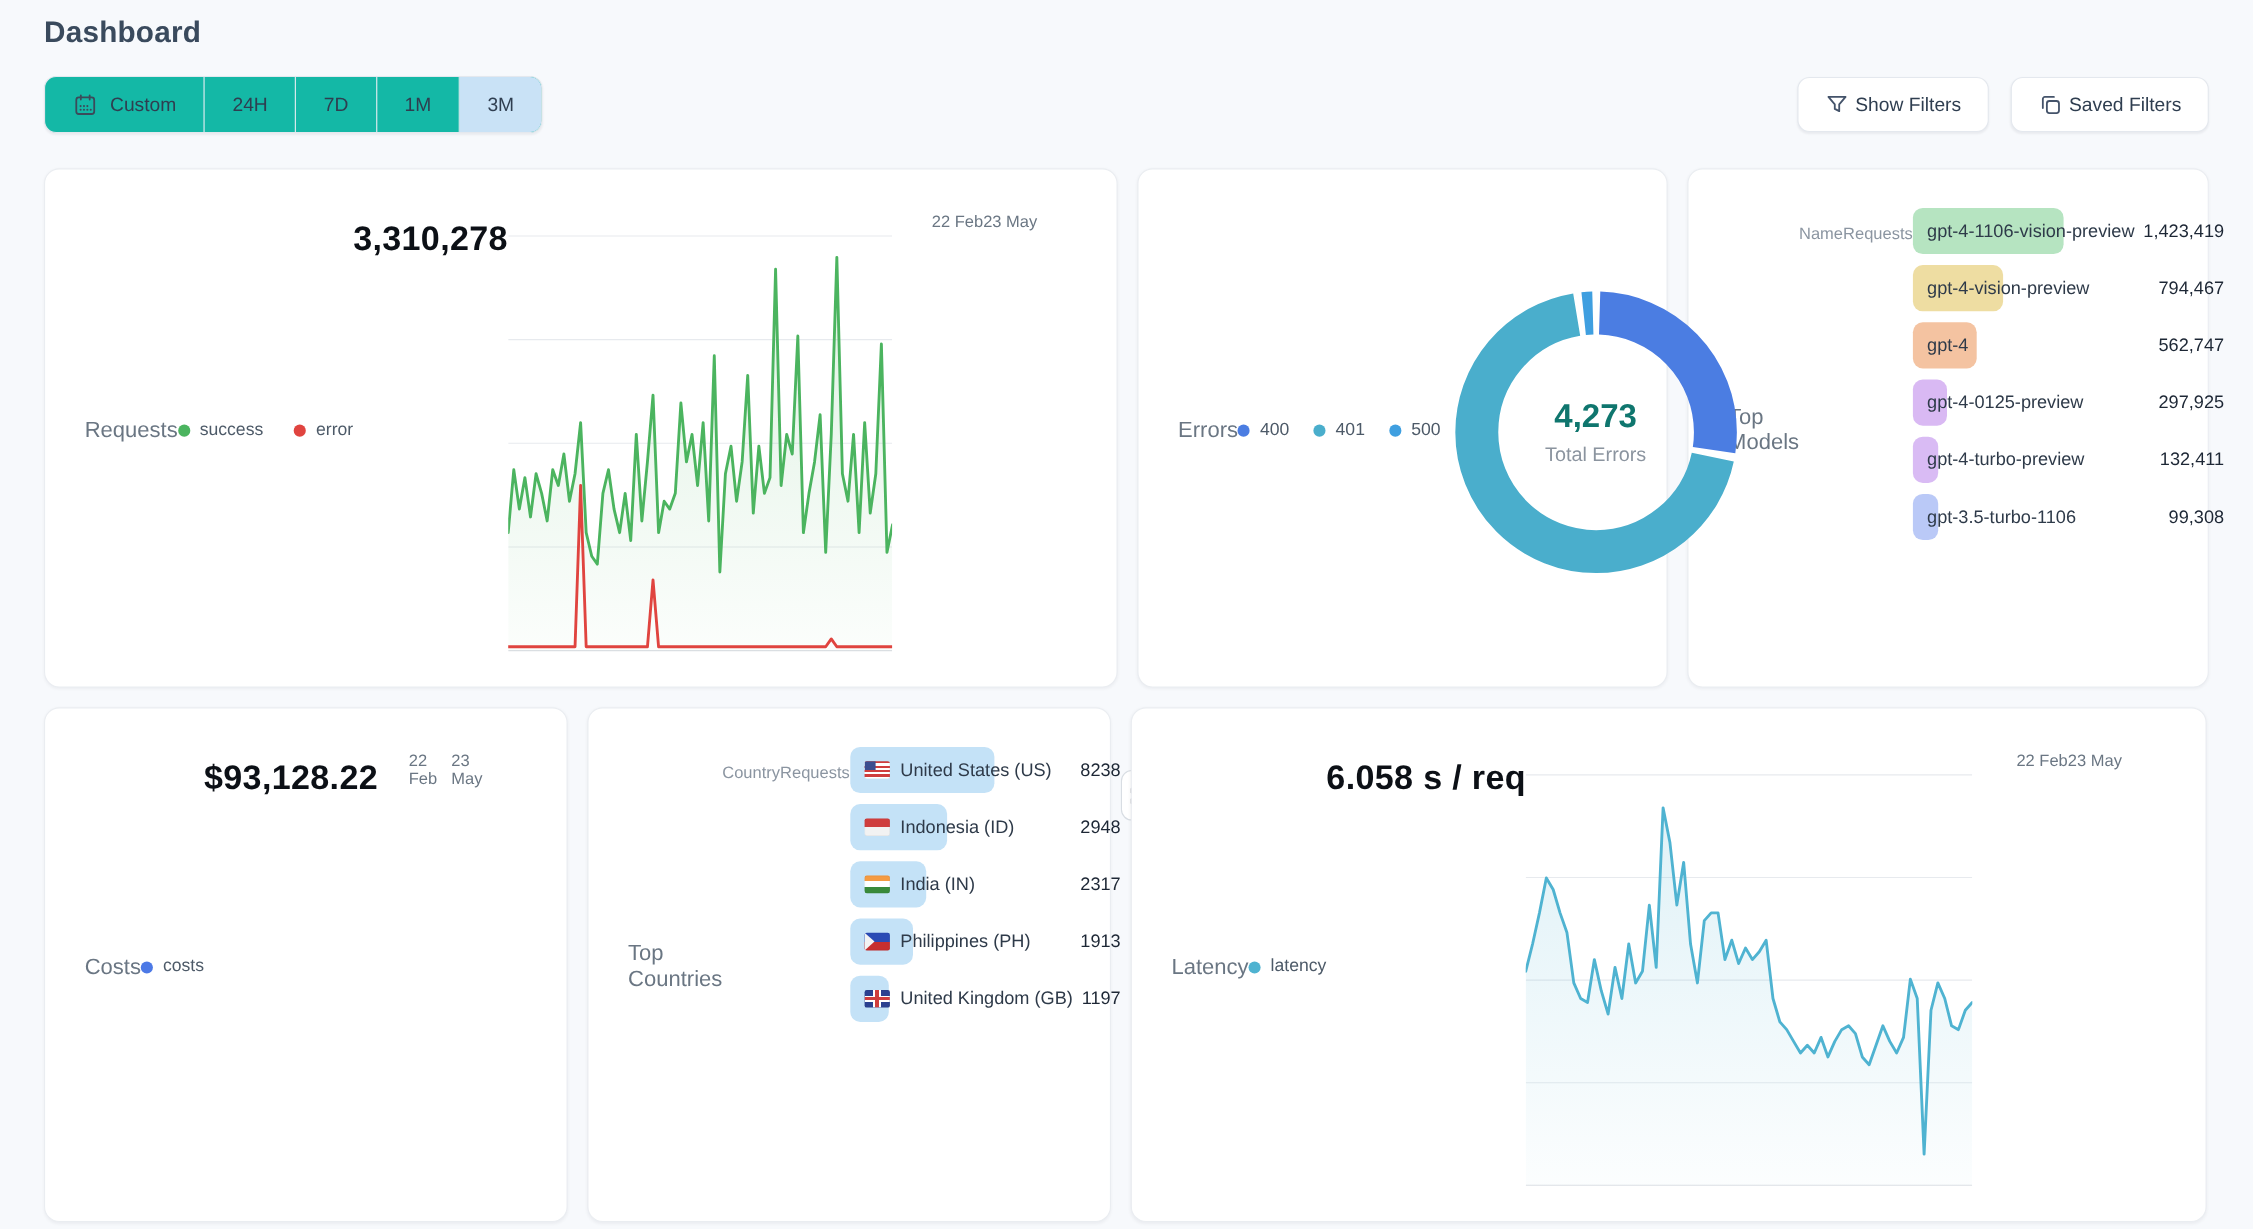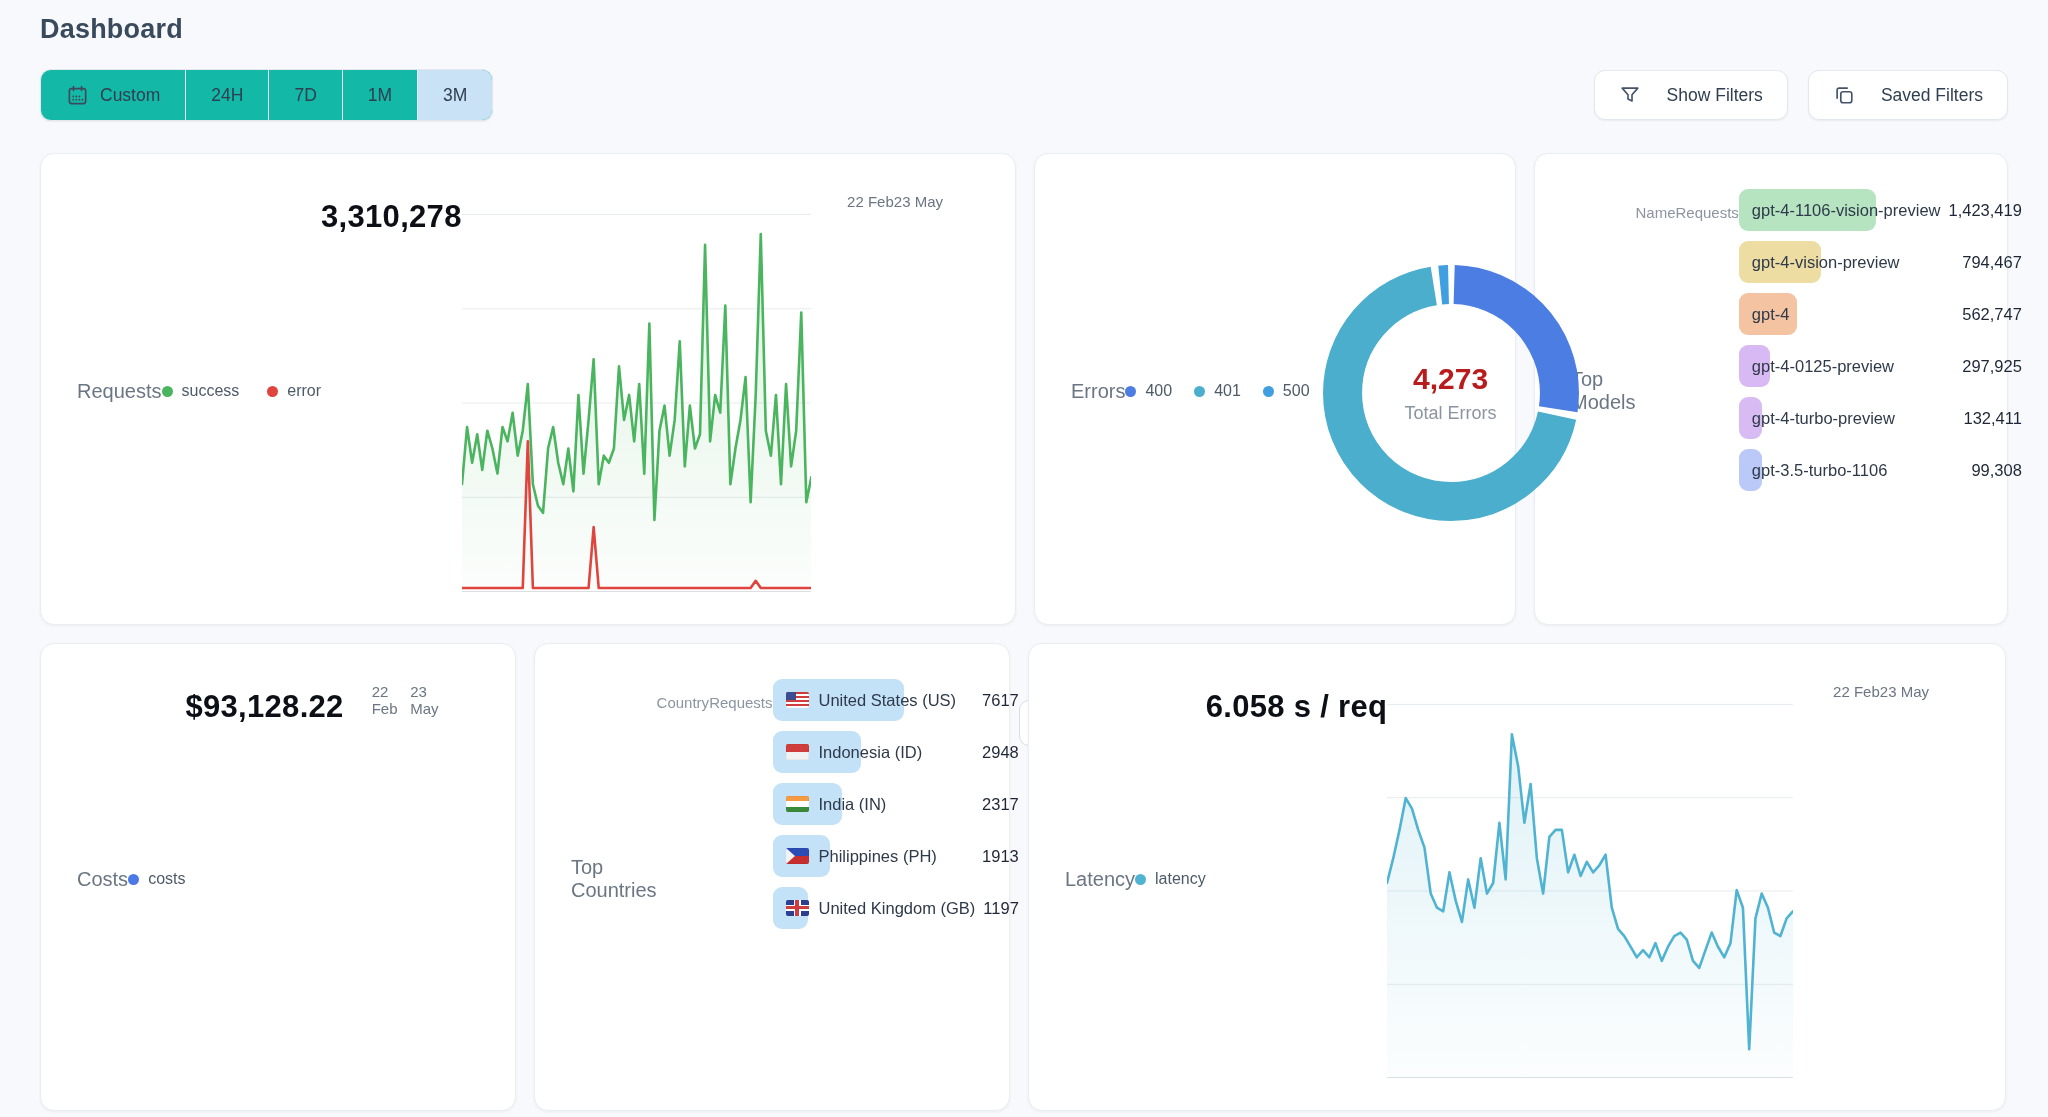--- a/index.html
+++ b/index.html
@@ -11,41 +11,41 @@
   .page{padding:12px 40px 0}
   .page-title{font-size:27px;font-weight:700;color:#3a4a5d;margin:2px 0 24px;letter-spacing:.2px}
   
   .toolbar{display:flex;justify-content:space-between;align-items:center;margin-bottom:32px}
   .range-group{display:flex;background:#14b8a6;border:1px solid #e4e8ee;border-radius:11px;overflow:hidden;height:50px;box-shadow:0 1px 2px rgba(16,24,40,.06)}
   .range-btn{display:flex;align-items:center;gap:11px;padding:0 25px;font-size:17.5px;color:#2f3e50;background:transparent;border:none;border-right:1px solid #eaeef3;cursor:pointer;font-family:inherit}
   .range-btn:last-child{border-right:none}
   .range-btn.sel{background:#c9e2f6}
   .btn-ico{display:flex;align-items:center}
   .tb-right{display:flex;gap:20px}
-  .tb-btn{display:flex;align-items:center;gap:26px;height:50px;padding:0 24px;background:#fff;border:1px solid #e4e8ee;border-radius:11px;font-size:17.5px;color:#2f3e50;box-shadow:0 1px 2px rgba(16,24,40,.06);cursor:pointer;font-family:inherit}
+  .tb-btn{display:flex;align-items:center;gap:6px;height:50px;padding:0 24px;background:#fff;border:1px solid #e4e8ee;border-radius:11px;font-size:17.5px;color:#2f3e50;box-shadow:0 1px 2px rgba(16,24,40,.06);cursor:pointer;font-family:inherit}
   
   .row{display:grid;gap:18px;margin-bottom:18px}
   .row1{grid-template-columns:976px 482px 474px;height:472px}
   .row2{grid-template-columns:476px 476px 978px;height:468px}
   .card{background:#fff;border:1px solid #eaedf1;border-radius:14px;box-shadow:0 1px 3px rgba(16,24,40,.05);
         padding:30px 36px 26px;box-sizing:border-box;display:flex;flex-direction:row;min-height:0}
   .card-head{display:flex;justify-content:space-between;align-items:center}
   .card-title{font-size:20px;color:#6a7683}
   .legend{display:flex;gap:28px}
   .legend-item{display:flex;align-items:center;gap:9px;font-size:16px;color:#4d5a68;cursor:pointer}
   .dot{width:11px;height:11px;border-radius:50%;flex:0 0 auto}
   .big-num{font-size:31px;font-weight:700;color:#0c1016;margin-top:15px;letter-spacing:.3px}
   .chart-area{flex:1;min-height:0;margin-top:24px;position:relative}
   .chart-area svg{width:100%;height:100%;display:block}
   .axis-row{display:flex;justify-content:space-between;font-size:15px;color:#6a7683;margin-top:9px}
   
   .donut-wrap{flex:1;display:flex;align-items:center;justify-content:center;position:relative;margin-top:4px}
   .donut-wrap svg{width:282px;height:282px}
   .donut-center{position:absolute;text-align:center}
-  .donut-total{font-size:30px;font-weight:700;color:#b91c1c}
+  .donut-total{font-size:30px;font-weight:700;color:#0f766e}
   .donut-sub{font-size:18px;color:#8b949f;margin-top:7px}
   
   .t-head{display:flex;justify-content:space-between;font-size:15px;color:#8b95a1;margin:20px 0 10px}
   .t-rows{display:flex;flex-direction:column}
   .m-row{display:flex;align-items:center;justify-content:space-between;height:52px}
   .m-cell{position:relative;flex:1;height:42px;display:flex;min-width:0}
   .m-pill{position:absolute;left:0;top:0;height:42px;border-radius:9px}
   .m-name{position:relative;padding-left:13px;font-size:16.5px;color:#2e3a49;white-space:nowrap;display:flex;align-items:center;gap:10px}
   .m-val{font-size:16.5px;color:#1d2735;margin-left:8px;white-space:nowrap}
   
@@ -362,21 +362,21 @@
       </div>
       <div class="t-rows">
           <div class="m-row">
             <div class="m-cell">
               <span class="m-pill" style="width: 65%; background: rgb(196, 226, 247);"></span>
               <span class="m-name">
                 <span class="flag flag-us"></span>
                 <span>United States (US)</span>
               </span>
             </div>
-            <span class="m-val">7617</span>
+            <span class="m-val">8238</span>
           </div>
           <div class="m-row">
             <div class="m-cell">
               <span class="m-pill" style="width: 43.6591%; background: rgb(196, 226, 247);"></span>
               <span class="m-name">
                 <span class="flag flag-id"></span>
                 <span>Indonesia (ID)</span>
               </span>
             </div>
             <span class="m-val">2948</span>

